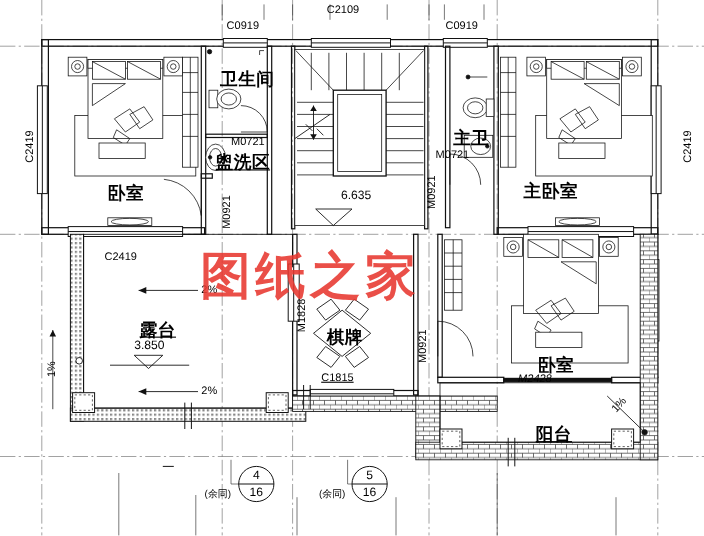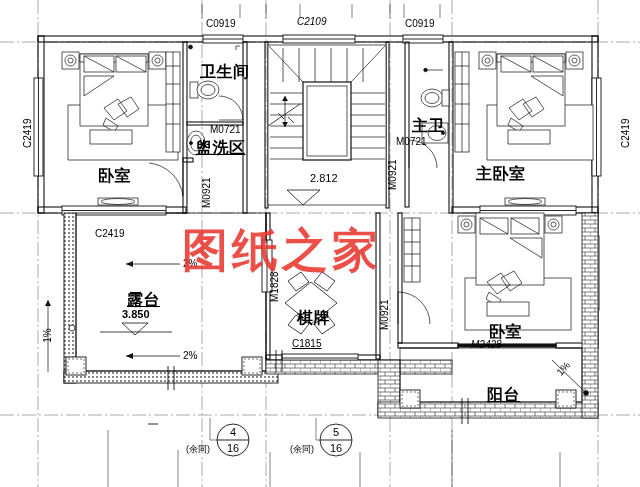--- a/index.html
+++ b/index.html
@@ -446,31 +446,31 @@
 
     </g>
   </svg>
 
   <div class="lbl room" style="left:98px;top:166px;">卧室</div>
   <div class="lbl room" style="left:200px;top:62px;">卫生间</div>
   <div class="lbl room" style="left:196px;top:138px;text-decoration:underline;">盥洗区</div>
   <div class="lbl room" style="left:412px;top:116px;">主卫</div>
   <div class="lbl room" style="left:476px;top:164px;">主卧室</div>
   <div class="lbl room" style="left:127px;top:290px;text-decoration:underline;">露台</div>
-  <div class="lbl room" style="left:297px;top:308px;">棋牌</div>
+  <div class="lbl room" style="left:297px;top:297px;">棋牌</div>
   <div class="lbl room" style="left:489px;top:322px;">卧室</div>
   <div class="lbl room" style="left:487px;top:385px;text-decoration:underline;">阳台</div>
 
-  <div class="lbl elev" style="left:310px;top:172px;">2.812</div>
-  <div class="lbl elev" style="left:122px;top:308px;font-weight:bold;">3.850</div>
+  <div class="lbl elev" style="left:310px;top:172px;">6.635</div>
+  <div class="lbl elev" style="left:122px;top:308px;">3.850</div>
 
   <div class="lbl tiny" style="left:272px;top:176px;font-size:9px;"></div>
 
   <div class="lbl code" style="left:206px;top:18px;">C0919</div>
-  <div class="lbl code" style="left:297px;top:16px;font-style:italic;">C2109</div>
+  <div class="lbl code" style="left:297px;top:4px;">C2109</div>
   <div class="lbl code" style="left:405px;top:18px;">C0919</div>
 
   <div class="lbl code-v" style="left:22px;top:148px;transform:rotate(-90deg);">C2419</div>
   <div class="lbl code-v" style="left:620px;top:148px;transform:rotate(-90deg);">C2419</div>
   <div class="lbl code" style="left:95px;top:228px;">C2419</div>
   <div class="lbl code" style="left:292px;top:338px;text-decoration:underline;">C1815</div>
 
   <div class="lbl code" style="left:210px;top:124px;">M0721</div>
   <div class="lbl code" style="left:396px;top:136px;">M0721</div>
 

